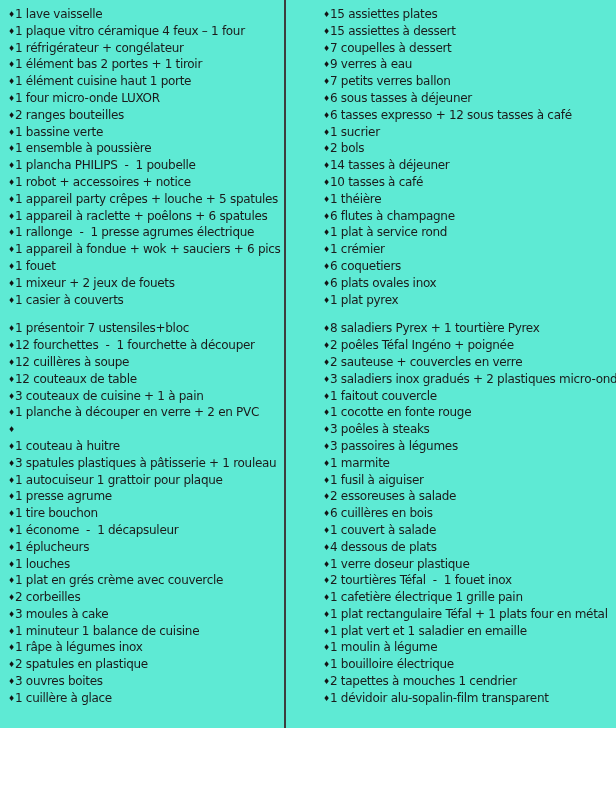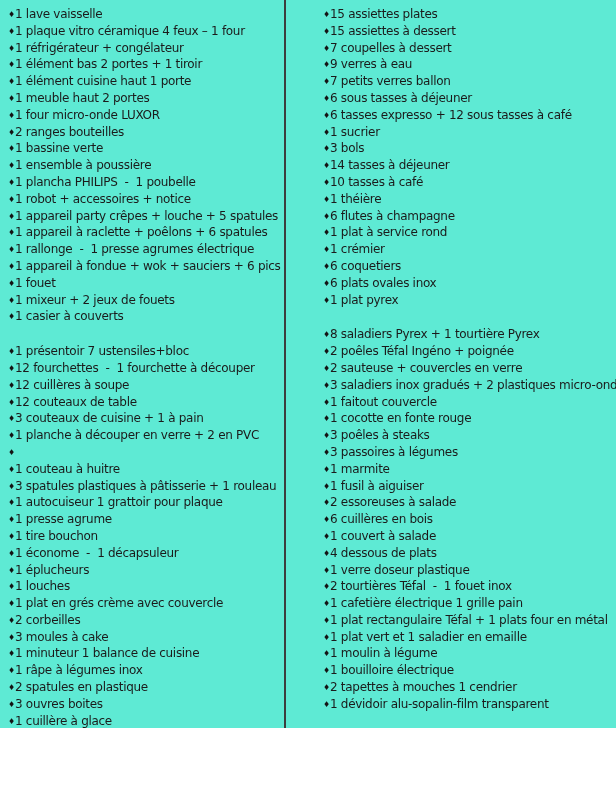--- a/index.html
+++ b/index.html
@@ -23,21 +23,21 @@
     width: 2px;
     height: 778px;
     background: #3d3d3d;
   }
   .col {
     position: absolute;
     top: 6px;
   }
   .col-left  { left: 8px;   width: 272px; }
   .col-right { left: 323px; width: 308px; }
-  .group + .group { margin-top: 18px; }
+  .group + .group { margin-top: 12px; }
   .item {
     height: 16.8px;
     line-height: 16.8px;
     font-size: 12px;
     letter-spacing: -0.3px;
     white-space: pre;
   }
   .bullet {
     display: inline-block;
     width: 7px;
@@ -65,21 +65,20 @@
 
 <div class="page" style="color: rgb(27, 27, 27);">
   <div class="divider" style="background: rgb(61, 61, 61);"></div>
   <div class="col col-left">
       <div class="group">
         <div class="item"><span class="bullet">♦</span><span class="txt">1 lave vaisselle</span></div>
         <div class="item"><span class="bullet">♦</span><span class="txt">1 plaque vitro céramique 4 feux – 1 four</span></div>
         <div class="item"><span class="bullet">♦</span><span class="txt">1 réfrigérateur + congélateur</span></div>
         <div class="item"><span class="bullet">♦</span><span class="txt">1 élément bas 2 portes + 1 tiroir</span></div>
         <div class="item"><span class="bullet">♦</span><span class="txt">1 élément cuisine haut 1 porte</span></div>
-        <div class="item"><span class="bullet">♦</span><span class="txt">1 meuble haut 2 portes</span></div>
         <div class="item"><span class="bullet">♦</span><span class="txt">1 four micro-onde LUXOR</span></div>
         <div class="item"><span class="bullet">♦</span><span class="txt">2 ranges bouteilles</span></div>
         <div class="item"><span class="bullet">♦</span><span class="txt">1 bassine verte</span></div>
         <div class="item"><span class="bullet">♦</span><span class="txt">1 ensemble à poussière</span></div>
         <div class="item"><span class="bullet">♦</span><span class="txt">1 plancha PHILIPS  -  1 poubelle</span></div>
         <div class="item"><span class="bullet">♦</span><span class="txt">1 robot + accessoires + notice</span></div>
         <div class="item"><span class="bullet">♦</span><span class="txt">1 appareil party crêpes + louche + 5 spatules</span></div>
         <div class="item"><span class="bullet">♦</span><span class="txt">1 appareil à raclette + poêlons + 6 spatules</span></div>
         <div class="item"><span class="bullet">♦</span><span class="txt">1 rallonge  -  1 presse agrumes électrique</span></div>
         <div class="item"><span class="bullet">♦</span><span class="txt">1 appareil à fondue + wok + sauciers + 6 pics</span></div>
@@ -116,21 +115,21 @@
   <div class="col col-right">
       <div class="group">
         <div class="item"><span class="bullet">♦</span><span class="txt">15 assiettes plates</span></div>
         <div class="item"><span class="bullet">♦</span><span class="txt">15 assiettes à dessert</span></div>
         <div class="item"><span class="bullet">♦</span><span class="txt">7 coupelles à dessert</span></div>
         <div class="item"><span class="bullet">♦</span><span class="txt">9 verres à eau</span></div>
         <div class="item"><span class="bullet">♦</span><span class="txt">7 petits verres ballon</span></div>
         <div class="item"><span class="bullet">♦</span><span class="txt">6 sous tasses à déjeuner</span></div>
         <div class="item"><span class="bullet">♦</span><span class="txt">6 tasses expresso + 12 sous tasses à café</span></div>
         <div class="item"><span class="bullet">♦</span><span class="txt">1 sucrier</span></div>
-        <div class="item"><span class="bullet">♦</span><span class="txt">3 bols</span></div>
+        <div class="item"><span class="bullet">♦</span><span class="txt">2 bols</span></div>
         <div class="item"><span class="bullet">♦</span><span class="txt">14 tasses à déjeuner</span></div>
         <div class="item"><span class="bullet">♦</span><span class="txt">10 tasses à café</span></div>
         <div class="item"><span class="bullet">♦</span><span class="txt">1 théière</span></div>
         <div class="item"><span class="bullet">♦</span><span class="txt">6 flutes à champagne</span></div>
         <div class="item"><span class="bullet">♦</span><span class="txt">1 plat à service rond</span></div>
         <div class="item"><span class="bullet">♦</span><span class="txt">1 crémier</span></div>
         <div class="item"><span class="bullet">♦</span><span class="txt">6 coquetiers</span></div>
         <div class="item"><span class="bullet">♦</span><span class="txt">6 plats ovales inox</span></div>
         <div class="item"><span class="bullet">♦</span><span class="txt">1 plat pyrex</span></div>
       </div>

